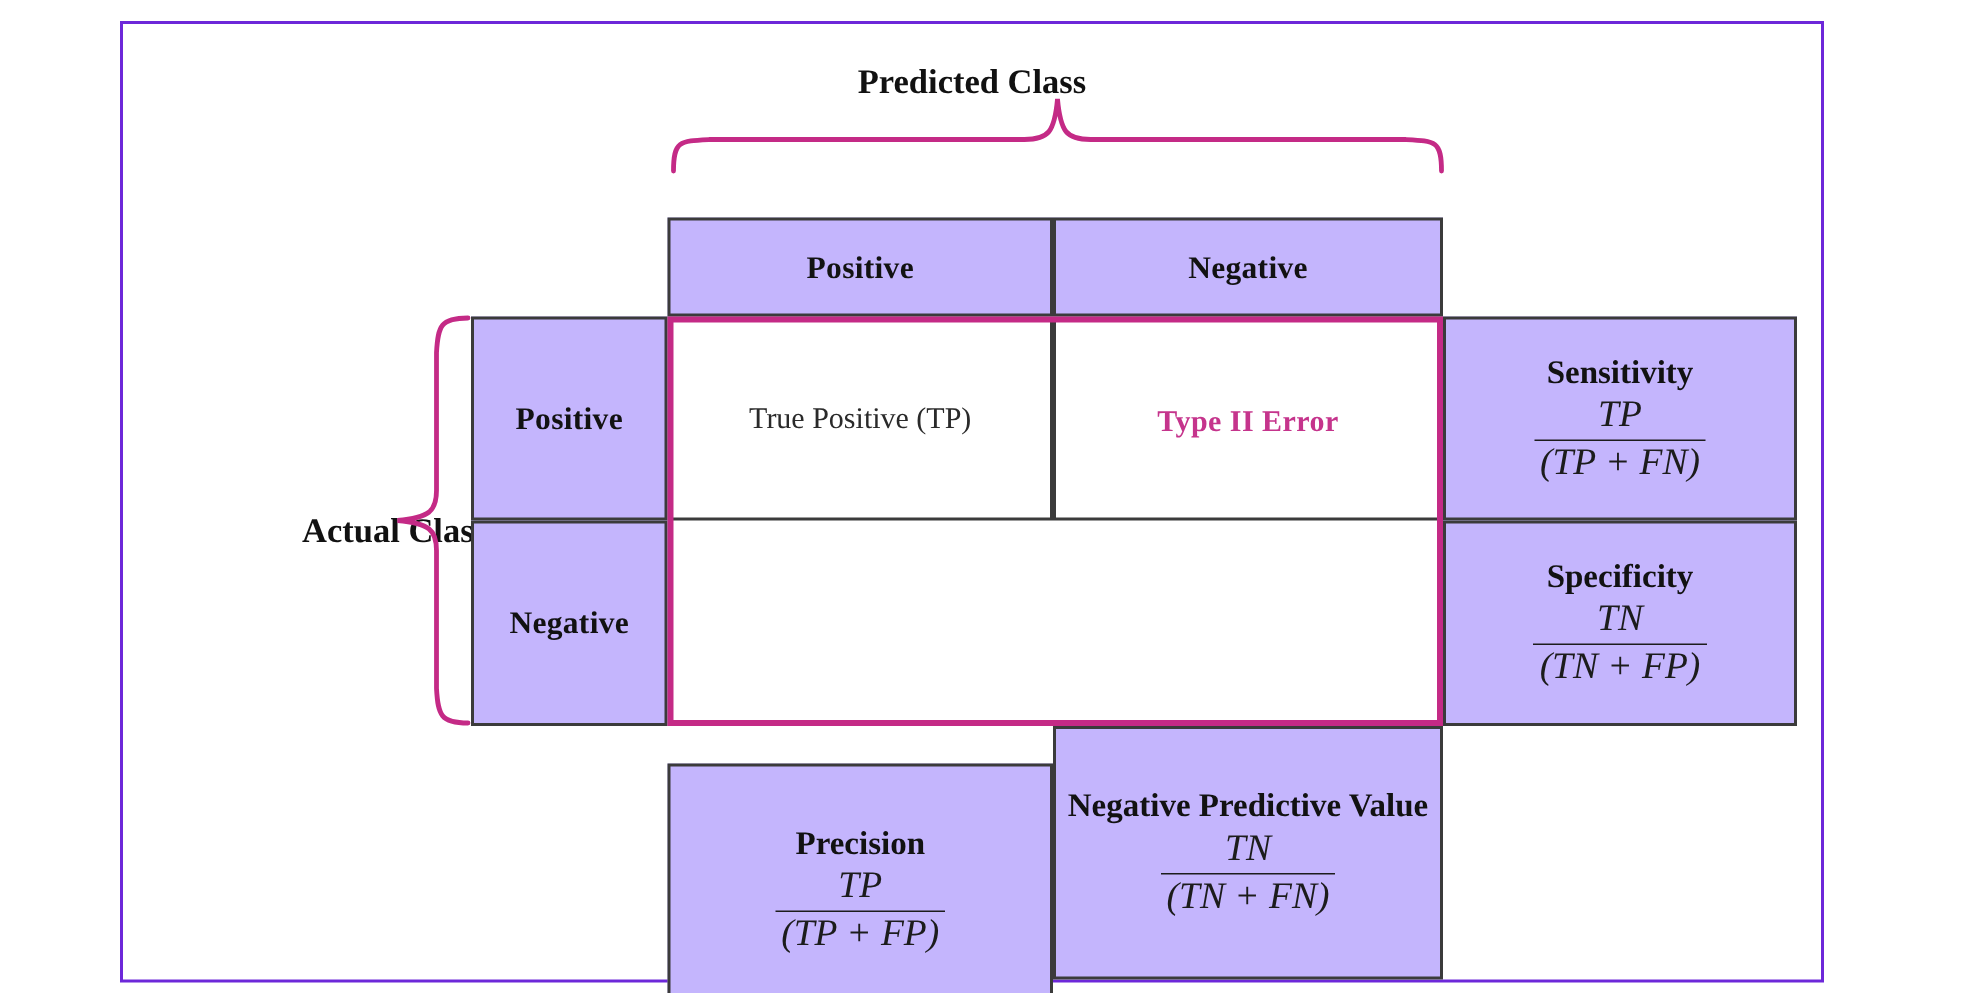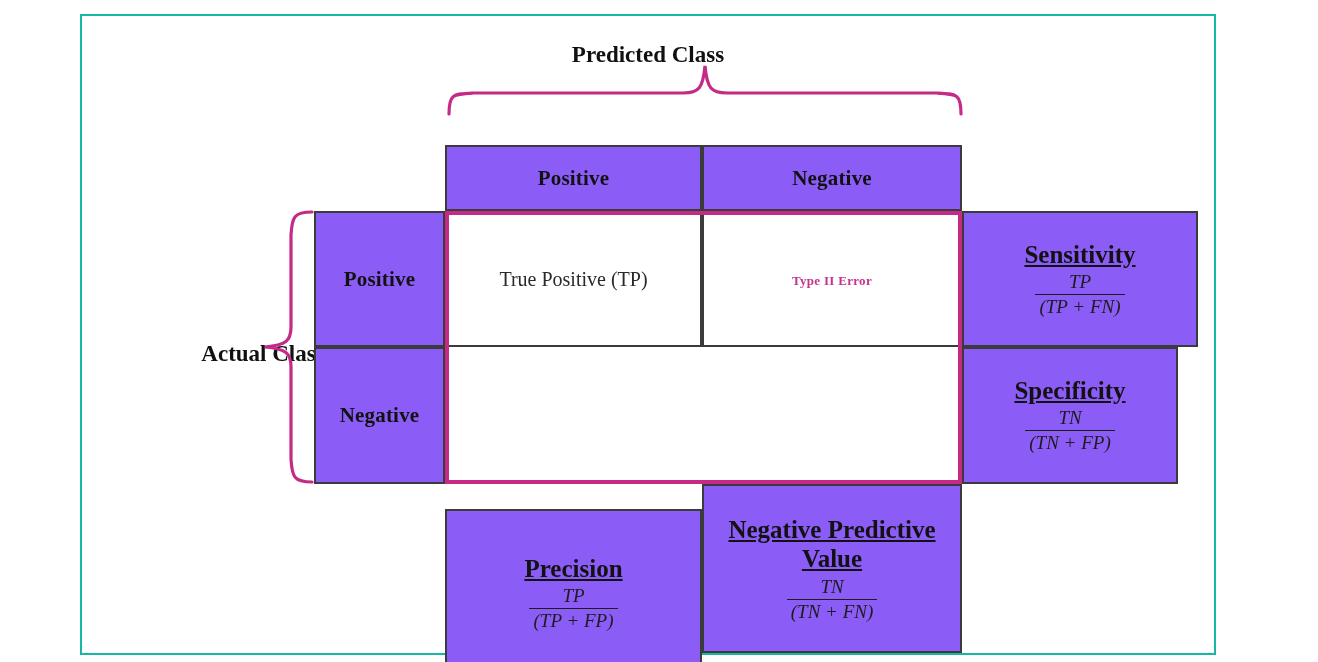--- a/index.html
+++ b/index.html
@@ -3,38 +3,38 @@
 <meta charset="utf-8">
 <style>
   html,body{margin:0;padding:0;background:#ffffff;}
   body{width:1318px;height:662px;overflow:hidden;
        font-family:"Liberation Serif","DejaVu Serif",serif;}
 
   #stage{position:relative;width:1318px;height:662px;background:#ffffff;}
 
   
   #card{position:absolute;left:80px;top:14px;width:1136px;height:641px;
-        background:#ffffff;border:2px solid #14b8a6;box-sizing:border-box;}
+        background:#ffffff;border:2px solid #6d28d9;box-sizing:border-box;}
 
   .txt{position:absolute;box-sizing:border-box;}
 
   
   .cell{position:absolute;box-sizing:border-box;border:2px solid #3b3b3b;
         display:flex;flex-direction:column;align-items:center;
-        justify-content:center;text-align:center;background:#8b5cf6;}
+        justify-content:center;text-align:center;background:#c4b5fd;}
   .cell.white{background:#ffffff;}
 
   .hdr{font-weight:bold;font-size:21px;color:#121212;letter-spacing:.2px;}
   .body{font-size:20px;color:#2a2a2a;line-height:1.25;}
-  .metric-name{font-weight:bold;font-size:25px;color:#121212;margin-bottom:2px;text-decoration:underline;}
-  .err{font-weight:bold;font-size:13px;color:#c5348c;margin-top:4px;letter-spacing:.3px;}
+  .metric-name{font-weight:bold;font-size:22px;color:#121212;margin-bottom:2px;}
+  .err{font-weight:bold;font-size:20px;color:#c5348c;margin-top:4px;letter-spacing:.3px;}
 
   
   .frac{display:inline-flex;flex-direction:column;align-items:center;
-        font-style:italic;font-size:19px;color:#1c1c1c;line-height:1.15;}
+        font-style:italic;font-size:25px;color:#1c1c1c;line-height:1.15;}
   .frac .num{padding:0 4px 1px 4px;}
   .frac .den{padding:1px 4px 0 4px;border-top:1.6px solid #1c1c1c;}
 
   
   #predicted-title{left:0;right:0;top:26px;text-align:center;
         font-weight:bold;font-size:23px;color:#111;}
   #actual-title{left:86px;top:325px;width:190px;text-align:center;
         font-weight:bold;font-size:23px;color:#111;}
 
   .brace{position:absolute;}
@@ -88,21 +88,21 @@
 
 
     <div class="cell" style="left:880px;top:195px;width:236px;height:136px;">
       <span class="metric-name">Sensitivity</span>
       <span class="frac">
         <span class="num">TP</span>
         <span class="den">(TP + FN)</span>
       </span>
     </div>
 
-    <div class="cell" style="left:880px;top:331px;width:216px;height:137px;">
+    <div class="cell" style="left:880px;top:331px;width:236px;height:137px;">
       <span class="metric-name">Specificity</span>
       <span class="frac">
         <span class="num">TN</span>
         <span class="den">(TN + FP)</span>
       </span>
     </div>
 
     <div class="cell" style="left:363px;top:493px;width:257px;height:169px;">
       <span class="metric-name">Precision</span>
       <span class="frac">

